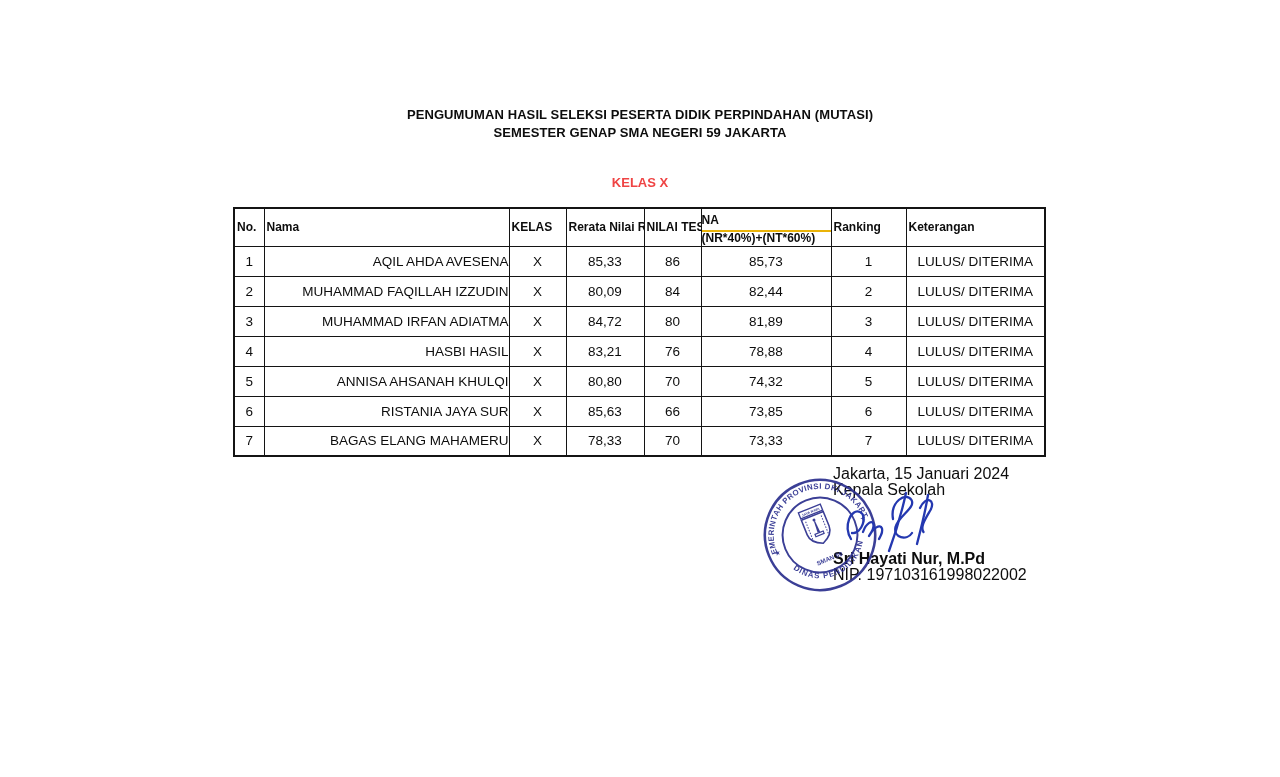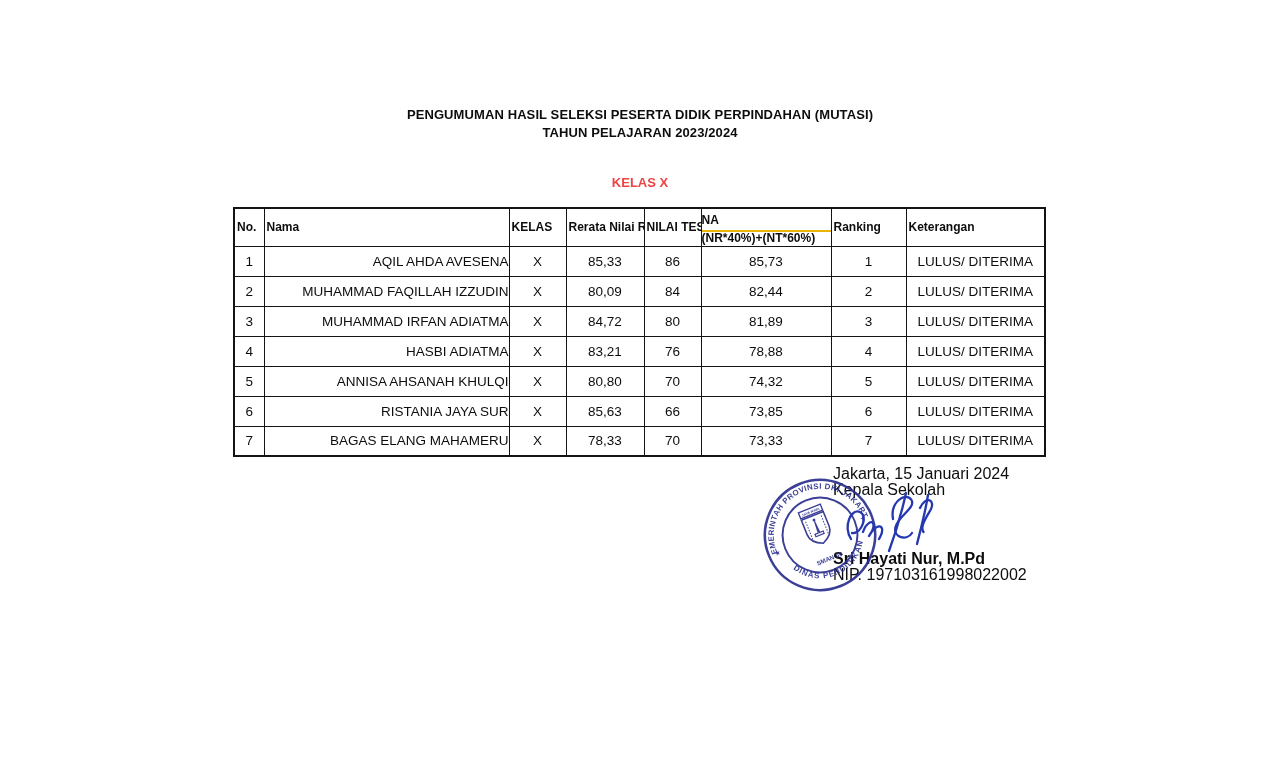--- a/index.html
+++ b/index.html
@@ -105,21 +105,21 @@
     z-index:4;
   }
 </style>
 </head>
 <body>
 
 <div class="page">
 
   <div class="title-block">
     <div>PENGUMUMAN HASIL SELEKSI PESERTA DIDIK PERPINDAHAN (MUTASI)</div>
-    <div>TAHUN PELAJARAN 2023/2024</div>
+    <div>SEMESTER GENAP SMA NEGERI 59 JAKARTA</div>
   </div>
 
   <div class="section-title">KELAS X</div>
 
   <table class="results">
     <colgroup>
       <col style="width:30px">
         <col style="width:245px">
         <col style="width:57px">
         <col style="width:78px">
@@ -169,21 +169,21 @@
       <td class="l">MUHAMMAD IRFAN ADIATMA</td>
       <td class="c">X</td>
       <td class="c">84,72</td>
       <td class="c">80</td>
       <td class="c">81,89</td>
       <td class="c">3</td>
       <td class="c">LULUS/ DITERIMA</td>
     </tr>
         <tr>
       <td class="c">4</td>
-      <td class="l">HASBI ADIATMA</td>
+      <td class="l">HASBI HASIL</td>
       <td class="c">X</td>
       <td class="c">83,21</td>
       <td class="c">76</td>
       <td class="c">78,88</td>
       <td class="c">4</td>
       <td class="c">LULUS/ DITERIMA</td>
     </tr>
         <tr>
       <td class="c">5</td>
       <td class="l">ANNISA AHSANAH KHULQI</td>

